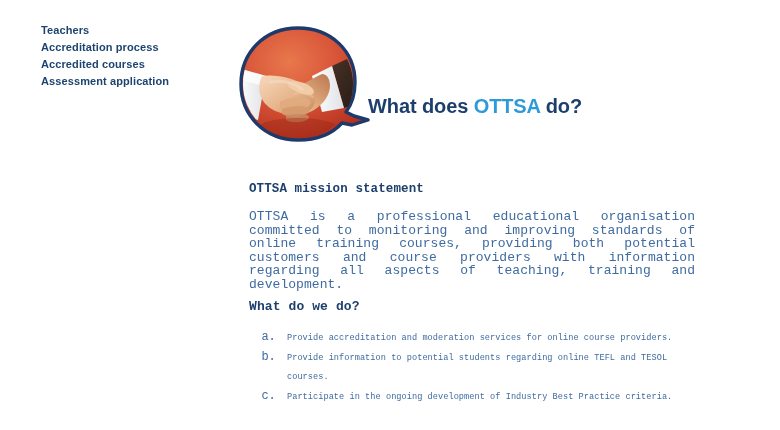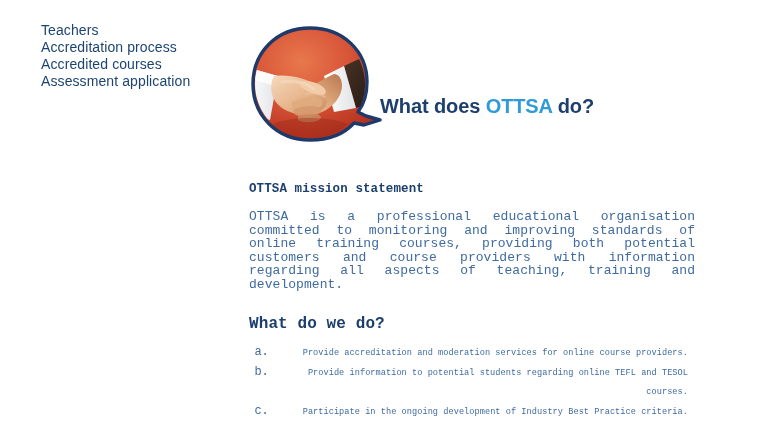--- a/index.html
+++ b/index.html
@@ -18,33 +18,33 @@
 
   
   .sidebar {
     position: absolute;
     left: 41px;
     top: 22px;
     width: 175px;
   }
   .nav-item {
     display: block;
-    font-size: 14px;
-    font-weight: normal;
+    font-size: 11px;
+    font-weight: bold;
     color: #1d4471;
     text-decoration: none;
     line-height: 17px;
     letter-spacing: 0.1px;
     white-space: nowrap;
   }
 
   
   .header {
     position: absolute;
-    left: 248px;
+    left: 236px;
     top: 24px;
     width: 470px;
     height: 124px;
   }
   .bubble-wrap {
     position: absolute;
     left: 0;
     top: 0;
     width: 152px;
     height: 124px;
@@ -85,33 +85,32 @@
   }
   .body-text {
     font-size: 13px;
     color: #3f6ba0;
     line-height: 13.5px;
     text-align: justify;
     margin: 0;
     letter-spacing: 0.05px;
   }
   .sub-heading {
-    font-size: 16px;
+    font-size: 13px;
     font-weight: bold;
     color: #1d3f6e;
-    margin: 24px 0 10px 0;
+    margin: 8px 0 10px 0;
     letter-spacing: 0.1px;
   }
   ol.do-list {
     list-style: lower-alpha;
-    margin: 7px;
+    margin: 14px;
     padding: 0 0 0 20px;
     color: #3f6ba0;
     font-size: 12px;
-    text-align: right;
   }
   ol.do-list li {
     line-height: 18.5px;
     padding-left: 4px;
   }
   ol.do-list li span {
     font-size: 8.6px;
     color: #3f6ba0;
     letter-spacing: 0.05px;
   }

